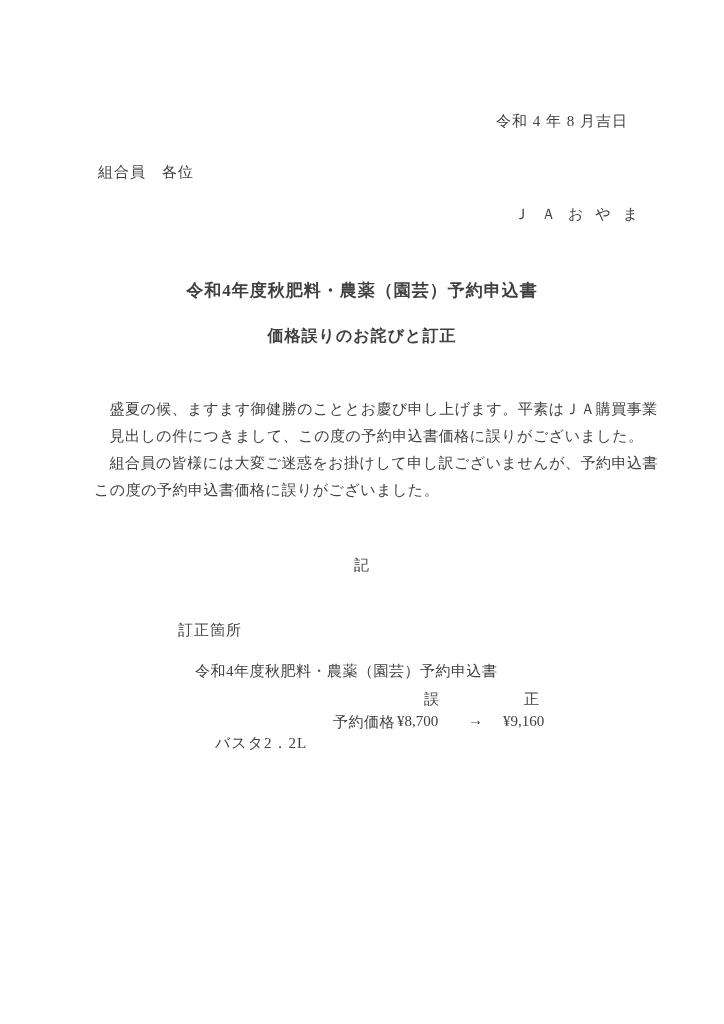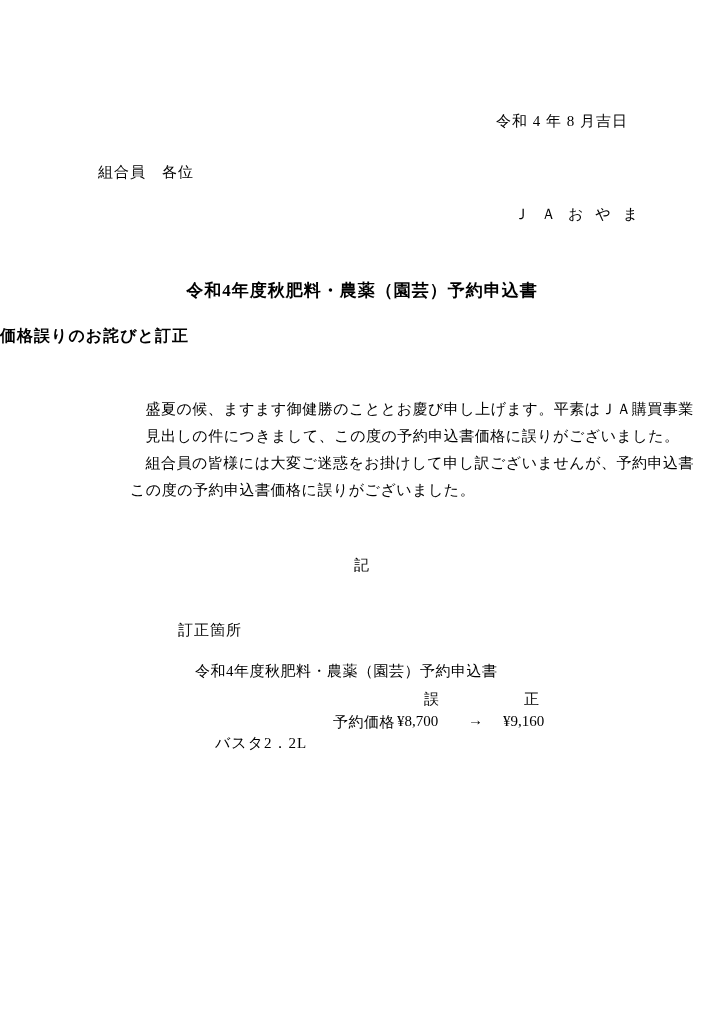--- a/index.html
+++ b/index.html
@@ -5,21 +5,21 @@
   html, body {
     margin: 0;
     padding: 0;
     background: #ffffff;
   }
   .page {
     position: relative;
     width: 724px;
     height: 1024px;
     background: #ffffff;
-    color: #000000;
+    color: #404040;
     font-family: "Liberation Serif", "DejaVu Serif", serif;
     font-size: 15px;
     overflow: hidden;
   }
   .abs {
     position: absolute;
     white-space: nowrap;
   }
   .date-line {
     top: 112px;
@@ -44,33 +44,33 @@
     width: 100%;
     text-align: center;
     font-weight: bold;
     font-size: 17px;
     letter-spacing: 1px;
   }
   .doc-subtitle {
     top: 326px;
     left: 0;
     width: 100%;
+    text-align: center;
     font-weight: bold;
     font-size: 16px;
     letter-spacing: 1px;
   }
   .body-block {
     top: 396px;
     left: 94px;
   }
   .body-line {
     line-height: 27px;
     white-space: pre;
     letter-spacing: 0.5px;
-    margin-left: 36px;
   }
   .record-marker {
     top: 556px;
     left: 0;
     width: 100%;
     text-align: center;
     letter-spacing: 1px;
   }
   .correction-heading {
     top: 621px;

